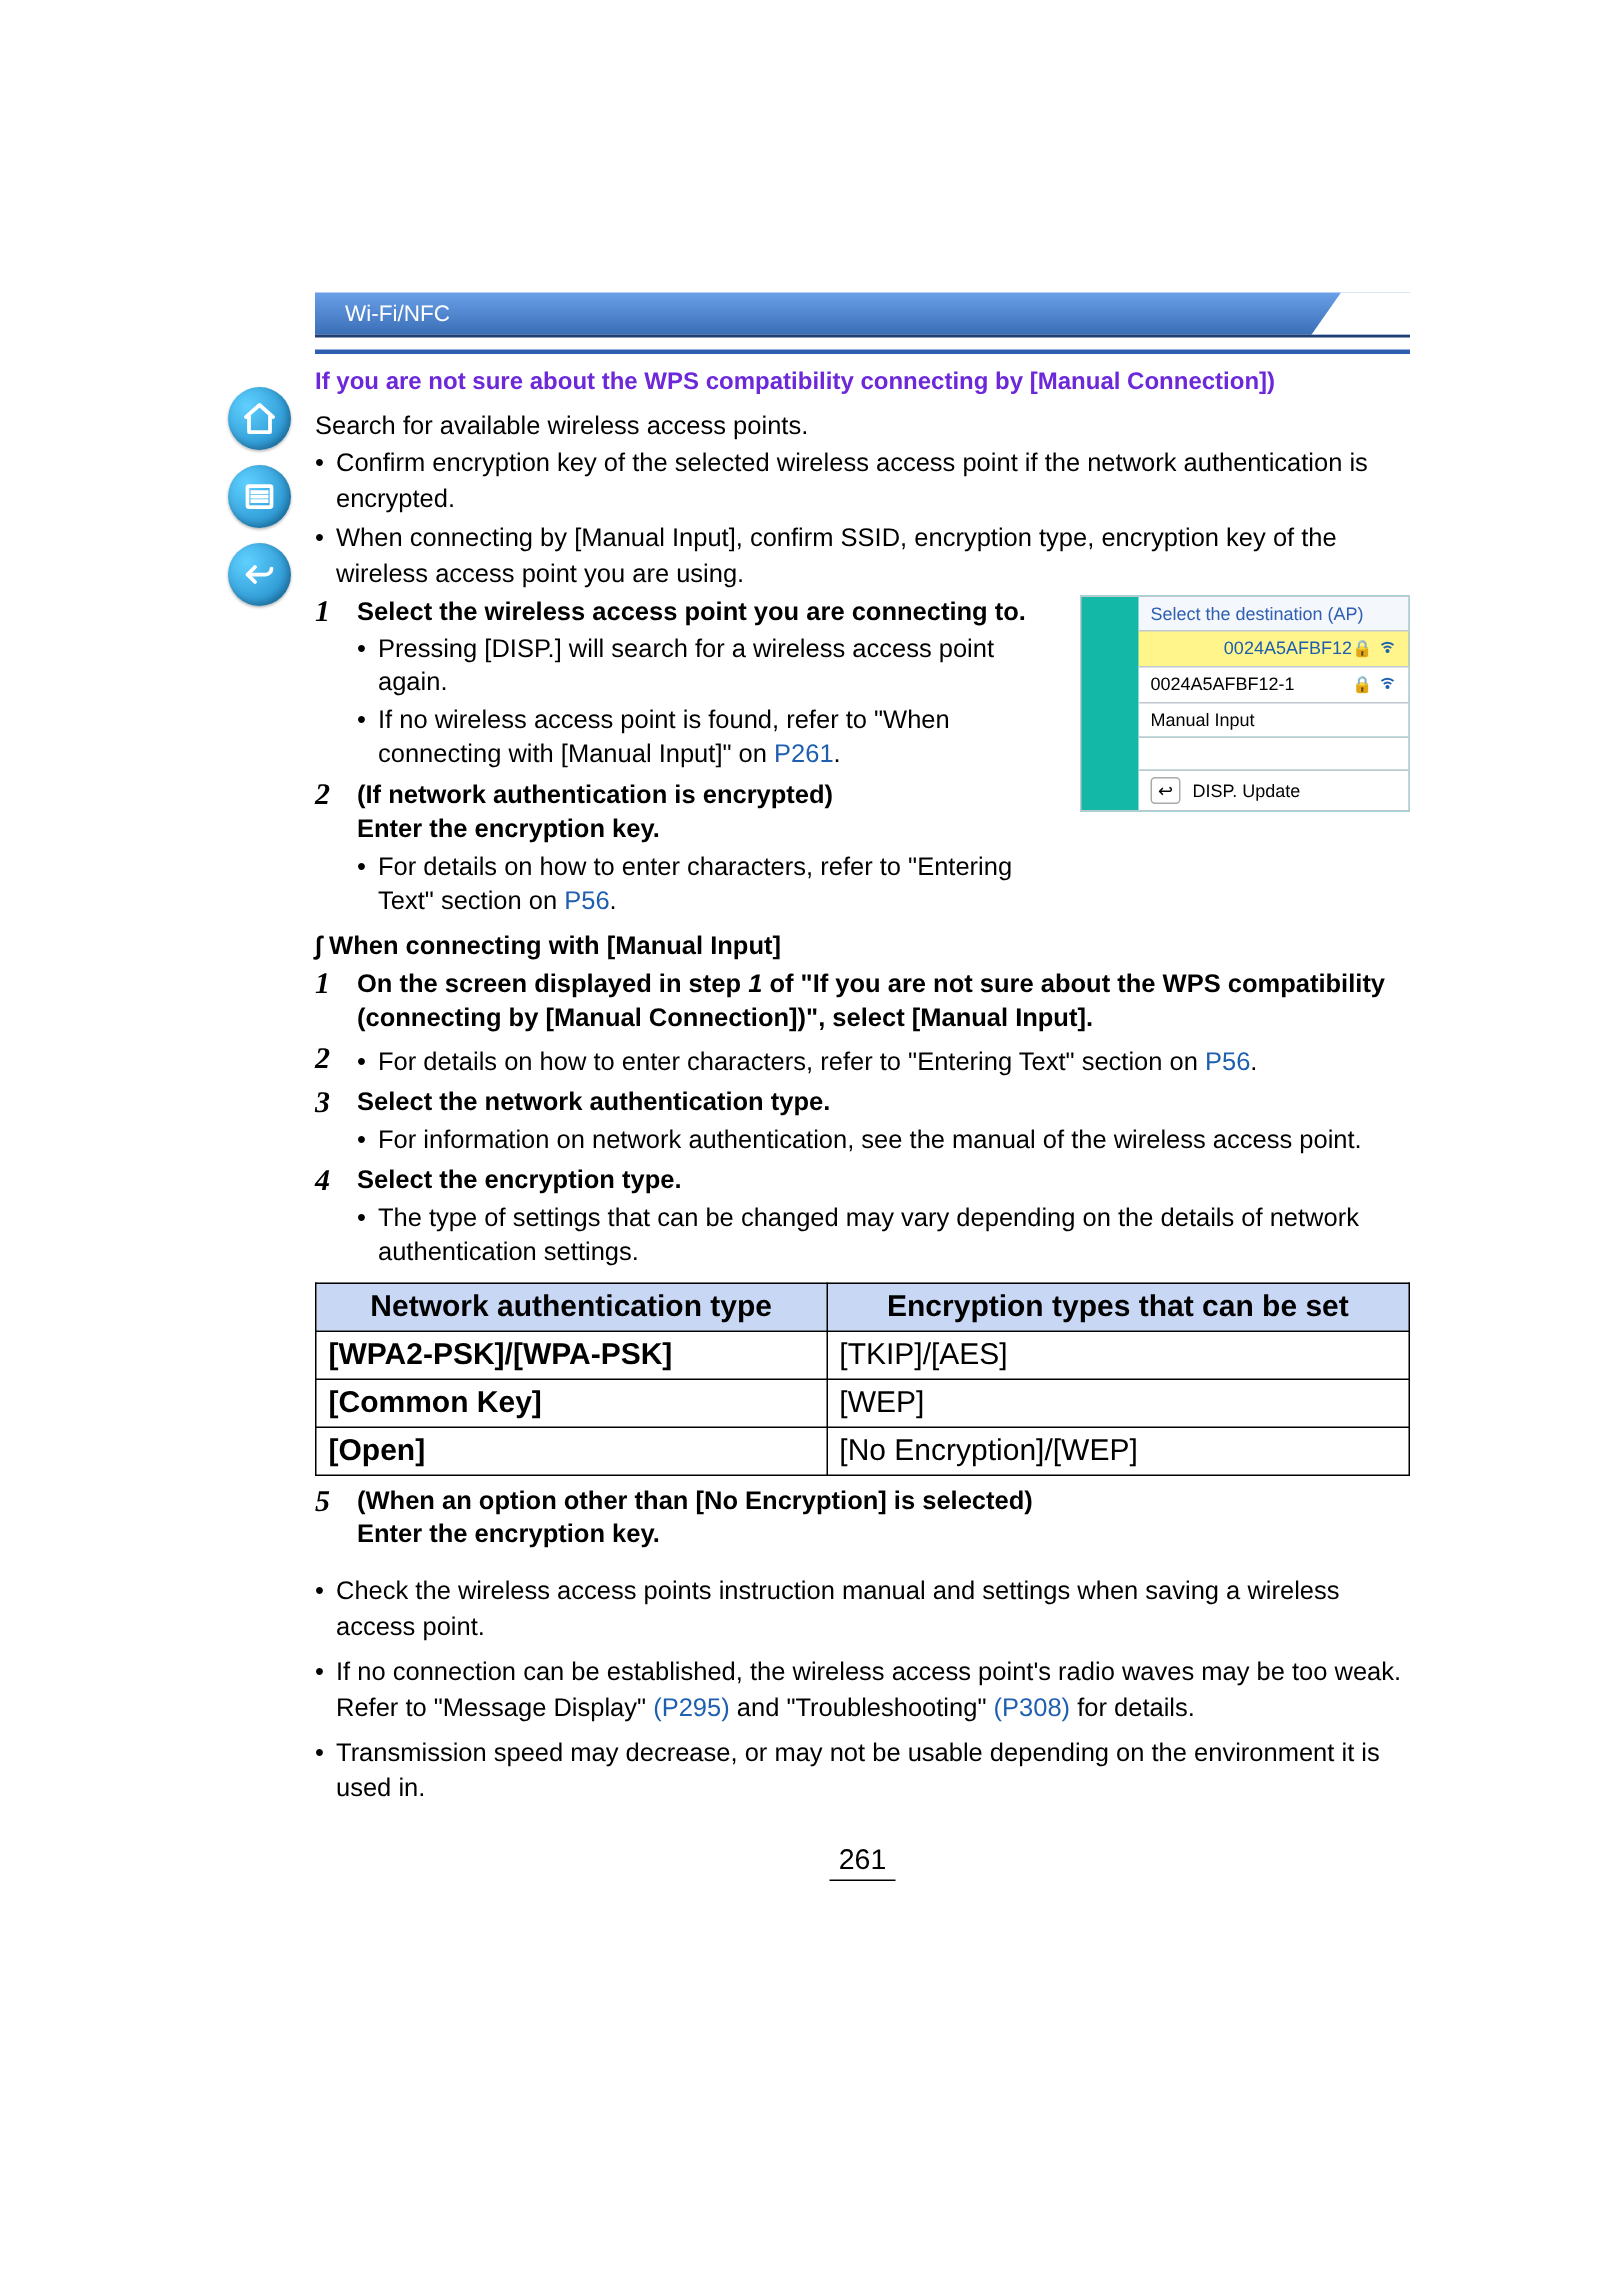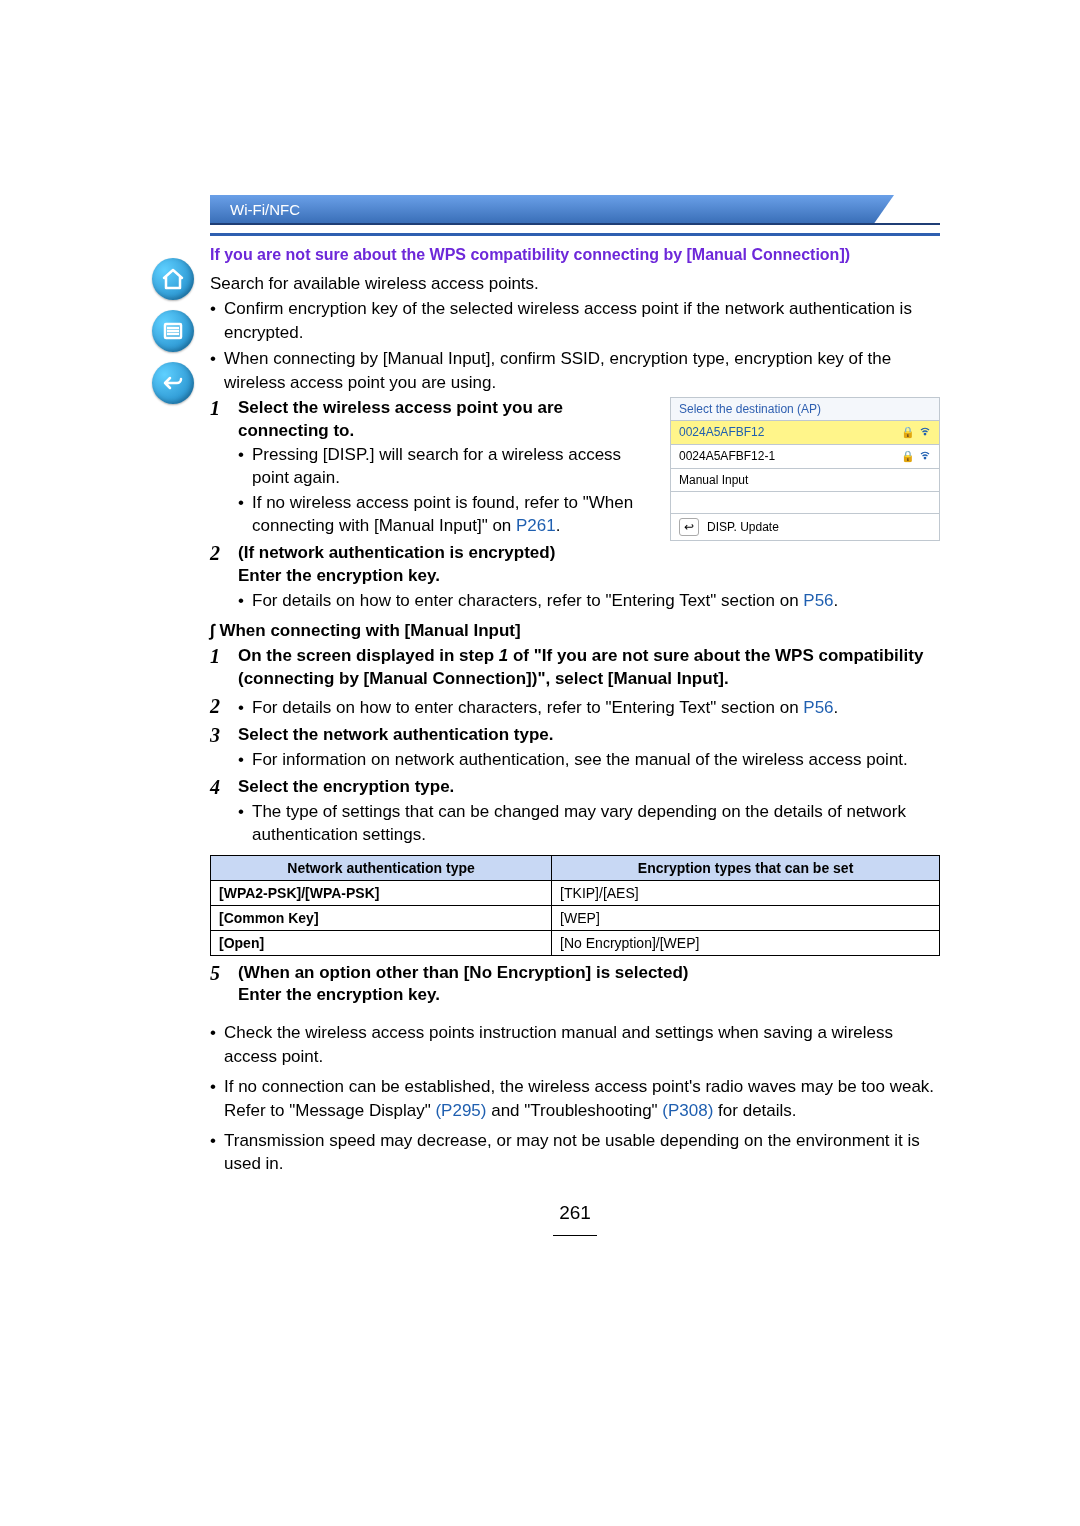--- a/index.html
+++ b/index.html
@@ -71,65 +71,66 @@
   .bullet::before { content: "•"; position: absolute; left: 0; }
   .step-row { display: flex; margin-bottom: 4px; }
   .step-num { flex: 0 0 28px; font-weight: bold; font-style: italic; font-size: 20px; font-family: "Times New Roman", serif; }
   .step-body { flex: 1; line-height: 1.35; }
   .step-body strong { font-weight: bold; }
   .sub-bullet { padding-left: 14px; position: relative; margin-top: 2px; line-height: 1.35; }
   .sub-bullet::before { content: "•"; position: absolute; left: 0; }
   .link { color: #1f5fb0; }
   .left-col { width: 430px; }
   .ap-panel {
-    width: 270px;
+    width: 220px;
     border: 1px solid #c0c8d0;
-    background: #f97316;
+    background: #14b8a6;
     font-size: 12px;
+    padding-left: 38px;
   }
   .ap-title { color: #2e5fb0; padding: 4px 8px; background: #f4f7fb; }
   .ap-row {
     display: flex; align-items: center; justify-content: space-between;
     border-top: 1px solid #c0c8d0; padding: 4px 8px;
     background: #fff;
   }
-  .ap-row.sel { background: #fff58a; color: #1f5fb0; }
+  .ap-row.sel { background: #fff58a; color: #1f5fb0; justify-content: flex-end; }
   .ap-row .icons { display: flex; gap: 4px; align-items: center; }
   .ap-footer {
     display: flex; align-items: center; gap: 8px;
     border-top: 1px solid #c0c8d0; padding: 4px 8px; background: #fff;
   }
   .ap-footer .back-btn {
     border: 1px solid #aaa; border-radius: 3px; width: 20px; height: 18px;
     display: flex; align-items: center; justify-content: center; font-size: 12px;
   }
   .subhead { font-weight: bold; margin-top: 4px; margin-bottom: 4px; }
   .subhead::before { content: "∫ "; color: #000; font-weight: bold; }
 
   table.enc {
     border-collapse: collapse; width: 100%; margin-top: 8px; margin-bottom: 6px;
-    font-size: 14px;
+    font-size: 20px;
   }
   table.enc th {
     background: #c8d8f4; border: 1px solid #000; padding: 4px 8px; font-weight: bold; text-align: center;
   }
   table.enc td {
     border: 1px solid #000; padding: 4px 8px;
   }
   table.enc td.first { font-weight: bold; }
 
   .notes { margin-top: 14px; }
   .notes .bullet { margin-bottom: 6px; }
 
   .page-num {
     text-align: center;
     margin-top: 26px;
     font-size: 19px;
   }
-  .page-num span { border-bottom: 1px solid #000; padding: 0 6px 12px; }
+  .page-num span { border-bottom: 1px solid #000; padding: 0 6px 2px; }
 
   .float-right { float: right; margin-left: 16px; }
   .clear { clear: both; }
 </style>
 </head>
 <body>
 
 <div class="sidebar">
   <div class="side-icon">
     <svg viewBox="0 0 24 24">

